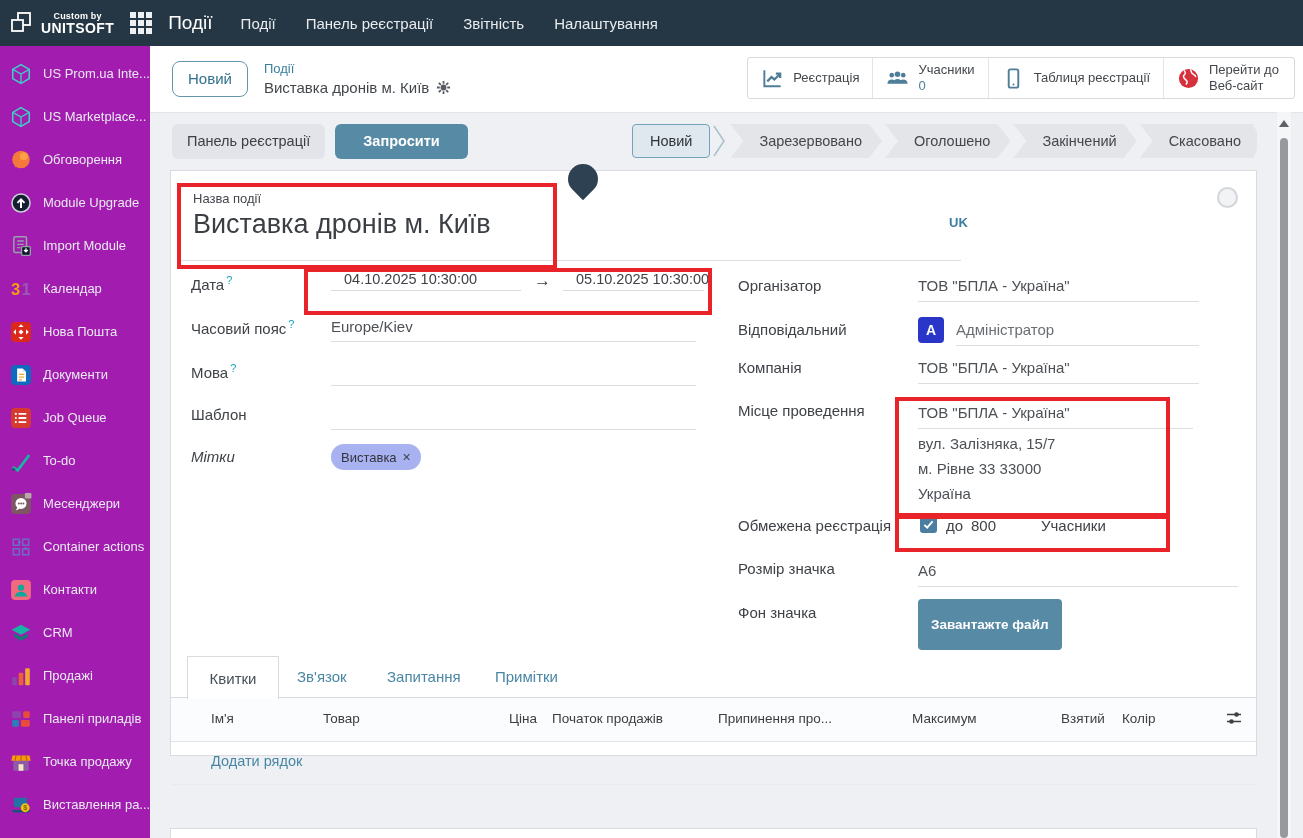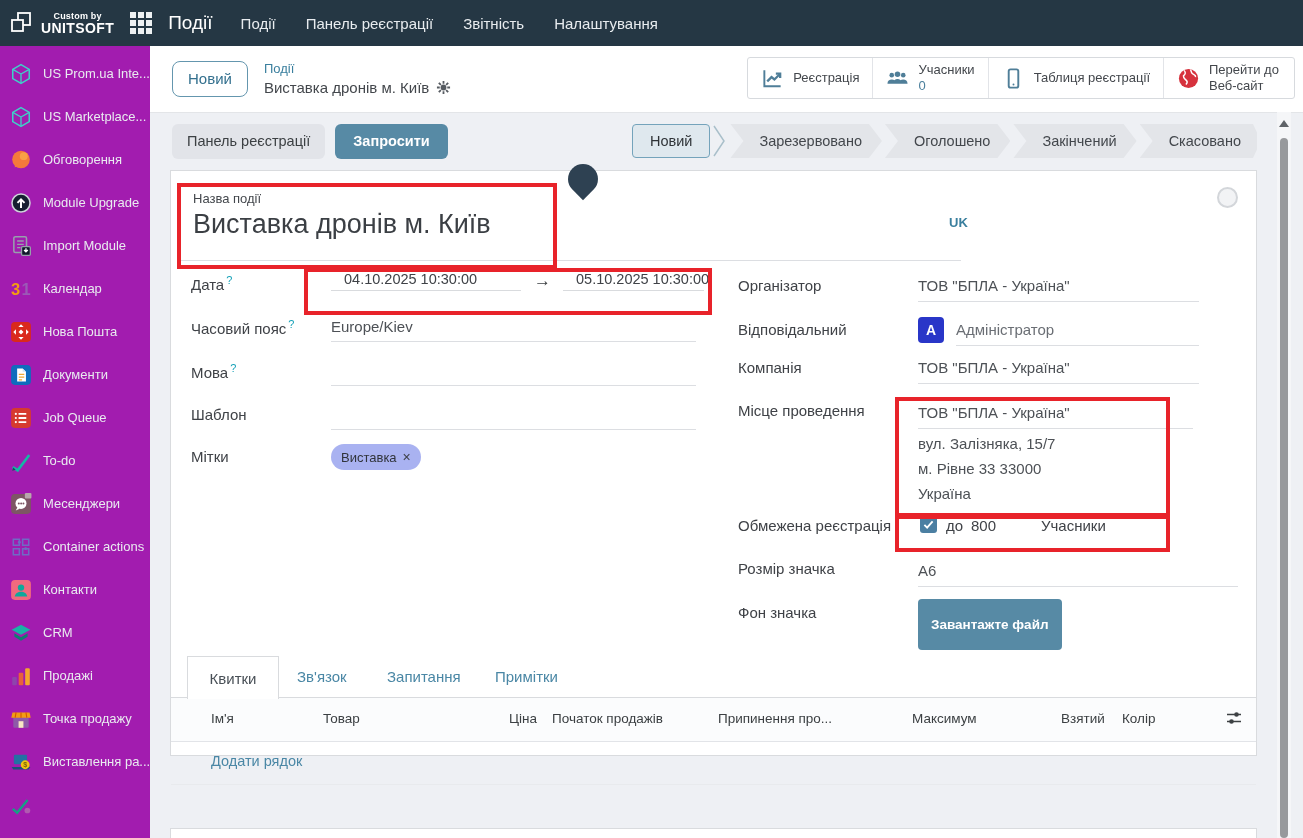--- a/index.html
+++ b/index.html
@@ -37,21 +37,21 @@
   .smart-group{position:absolute;right:8px;top:11px;height:40px;display:flex;background:#fff;border:1px solid #d7dade;border-radius:3px;}
   .smart-btn{display:flex;align-items:center;gap:9px;padding:0 13px;cursor:pointer;border-left:1px solid #e2e4e8;}
   .smart-btn:first-child{border-left:none;}
   .smart-btn svg{width:23px;height:23px;flex:none;}
   .smart-lab{font-size:13px;color:#43474c;line-height:1.25;}
   .smart-count{font-size:13px;color:#4a7f9c;}
 
   
   .abar{position:absolute;left:0;top:66px;right:0;height:58px;display:flex;align-items:center;}
   .btn-light{margin-left:22px;background:#e2e4e9;border-radius:6px;padding:0 15px;line-height:35px;color:#3c4043;font-size:14.5px;cursor:pointer;}
-  .btn-primary{margin-left:10px;background:#578aa5;border-radius:6px;padding:0 18px;line-height:35px;color:#fff;font-size:14.5px;font-weight:bold;cursor:pointer;}
+  .btn-primary{margin-left:10px;background:#578aa5;border-radius:6px;padding:0 28px;line-height:35px;color:#fff;font-size:14.5px;font-weight:bold;cursor:pointer;}
   .statusbar{position:absolute;right:46px;top:66px;height:58px;display:flex;align-items:center;}
   .step-active{background:#dfe8ee;border:1px solid #74a3bb;border-radius:4px;color:#2f3337;padding:0 17px;line-height:32px;font-size:14.5px;cursor:pointer;}
   .step-sep{width:15px;height:34px;margin-left:2px;}
   .step{background:#e3e5e9;color:#43474c;font-size:14.5px;line-height:34px;padding:0 20px 0 29px;margin-left:3px;cursor:pointer;
         clip-path:polygon(0 0,calc(100% - 13px) 0,100% 50%,calc(100% - 13px) 100%,0 100%,13px 50%);}
   .step.last{clip-path:polygon(0 0,calc(100% - 4px) 0,100% 25%,100% 75%,calc(100% - 4px) 100%,0 100%,13px 50%);padding-right:16px;}
 
   
   .sheet{position:absolute;left:20px;top:124px;width:1087px;height:586px;background:#fff;border:1px solid #d9dbde;box-sizing:border-box;}
   .f-label{position:absolute;font-size:15px;color:#3f4247;white-space:nowrap;}
@@ -275,20 +275,31 @@
     </div>
     <div class="s-item">
       <span class="s-icon">
           <svg viewBox="0 0 20 20">
             <rect x="2" y="11" width="4.2" height="7.5" rx="1" fill="#8e44ad"></rect>
             <rect x="7.9" y="7" width="4.2" height="11.5" rx="1" fill="#e8613c"></rect>
             <rect x="13.8" y="3" width="4.2" height="15.5" rx="1" fill="#f4a72c"></rect>
           </svg>
         </span>
       <span>Продажі</span>
+    </div>
+    <div class="s-item">
+      <span class="s-icon">
+          <svg viewBox="0 0 20 20">
+            <rect x="2" y="3" width="8" height="6" rx="1" fill="#8e44ad"></rect>
+            <rect x="12" y="3" width="6" height="6" rx="1" fill="#e74c3c"></rect>
+            <rect x="2" y="11" width="6" height="6" rx="1" fill="#2980b9"></rect>
+            <rect x="10" y="11" width="8" height="6" rx="1" fill="#e74c3c"></rect>
+          </svg>
+        </span>
+      <span>Панелі приладів</span>
     </div>
     <div class="s-item">
       <span class="s-icon">
           <svg viewBox="0 0 20 20">
             <path d="M3 8.5h14V17a1 1 0 01-1 1H4a1 1 0 01-1-1z" fill="#8e5aa8"></path>
             <path d="M2.2 4h15.6l1 4.8H1.2z" fill="#f39c12"></path>
             <path d="M5.5 4l-.8 4.8M10 4v4.8M14.5 4l.8 4.8" stroke="#d35400" stroke-width="1"></path>
             <rect x="7.8" y="12" width="4.4" height="6" fill="#f7e6c4"></rect>
           </svg>
         </span>
@@ -403,21 +414,21 @@
       <div class="u-line" style="left:160px;top:170px;width:365px;"></div>
 
       <span class="f-label" style="left:20px;top:191px;"><span>Мова</span><span class="f-help">?</span></span>
       <span class="f-value" style="left:160px;top:191px;"></span>
       <div class="u-line" style="left:160px;top:214px;width:365px;"></div>
 
       <span class="f-label" style="left:20px;top:235px;">Шаблон</span>
       <span class="f-value" style="left:160px;top:235px;"></span>
       <div class="u-line" style="left:160px;top:258px;width:365px;"></div>
 
-      <span class="f-label" style="left:20px;top:277px;">Мітки</span>
+      <span class="f-label" style="left:20px;top:277px;font-style:italic;">Мітки</span>
       <span class="tag" style="left:160px;top:273px;">
         <span>Виставка</span>
         <span class="tag-x">×</span>
       </span>
 
       <span class="f-label" style="left:567px;top:106px;">Організатор</span>
       <span class="f-value" style="left:747px;top:106px;">ТОВ "БПЛА - Україна"</span>
       <div class="u-line" style="left:747px;top:130px;width:281px;"></div>
 
       <span class="f-label" style="left:567px;top:150px;">Відповідальний</span>

